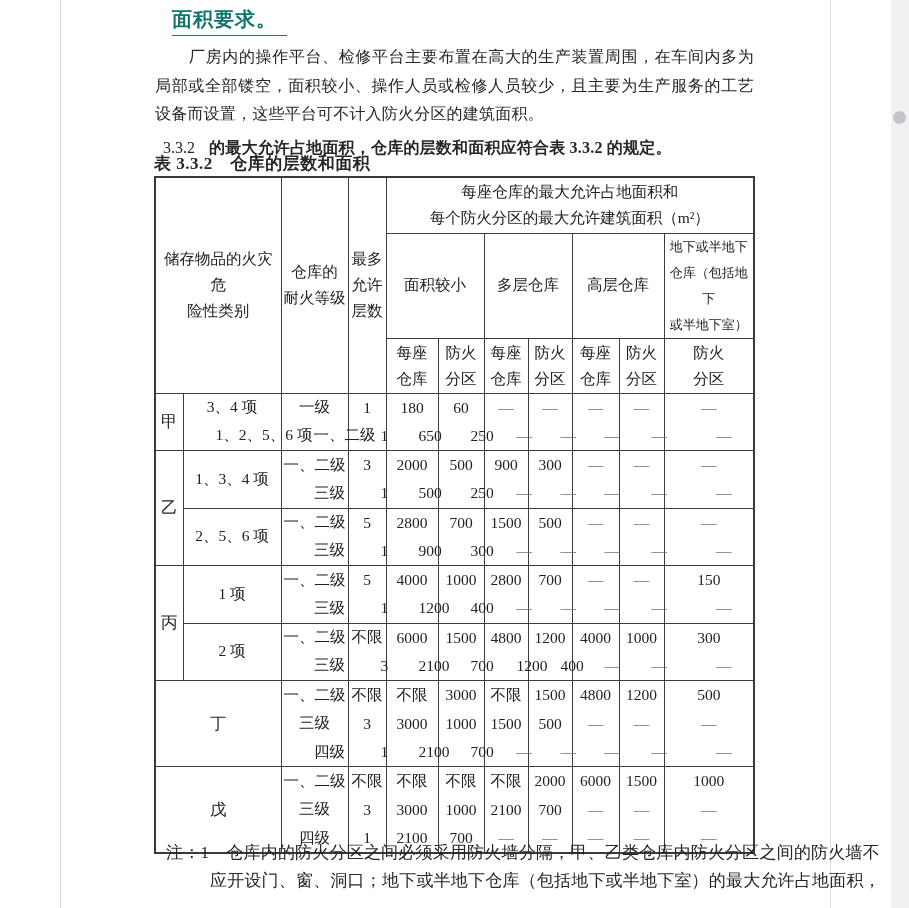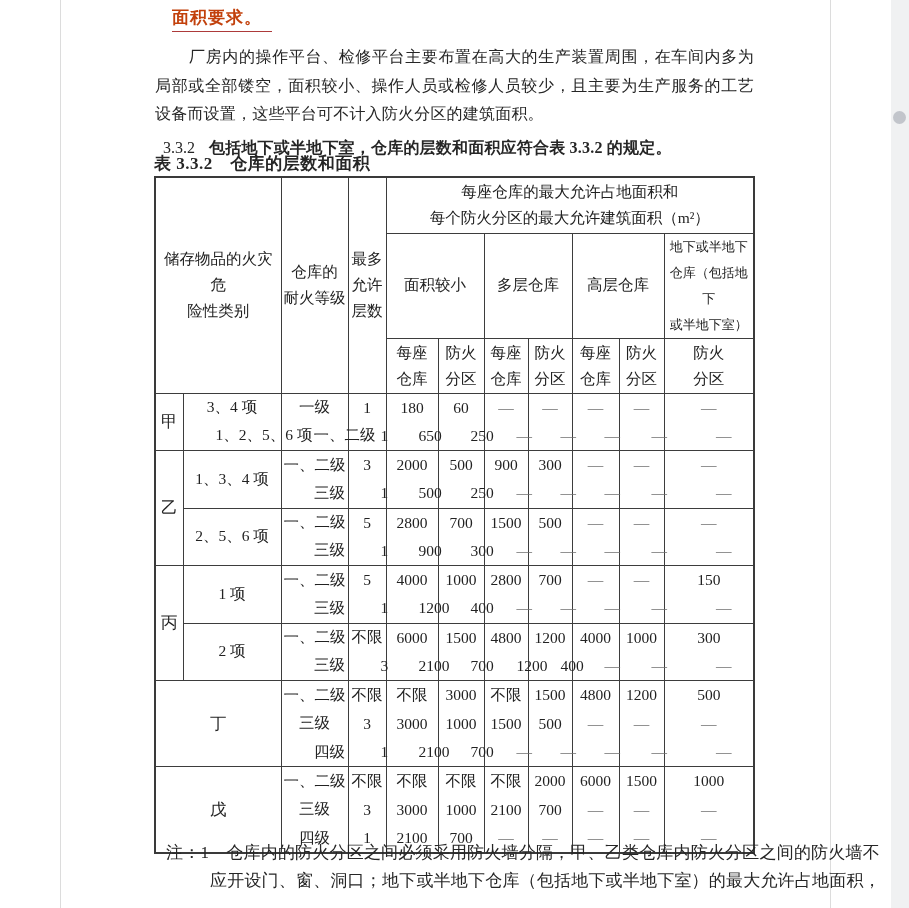--- a/index.html
+++ b/index.html
@@ -9,21 +9,21 @@
     color:#262626;overflow:hidden;
   }
   .page-edge{position:absolute;top:0;width:1px;height:100%;background:#dcdcdc;}
   #edge-left{left:60px;}
   #edge-right{left:830px;}
   #scroll-track{position:absolute;top:0;right:0;width:18px;height:100%;background:#f0f1f2;}
   #scroll-thumb{position:absolute;top:111px;left:2px;width:13px;height:13px;border-radius:50%;background:#c2c5cb;}
 
   .abs{position:absolute;}
   #heading{
-    top:6px;left:172px;font-size:17px;color:#c2410c;font-weight:600;
+    top:6px;left:172px;font-size:20px;color:#0f766e;font-weight:600;
     border-bottom:1.6px solid #ad3a3a;padding:0 10px 2px 0;letter-spacing:1px;
   }
   #paragraph{
     top:43px;left:155px;width:599px;font-size:16px;line-height:28.5px;
     text-indent:34px;text-align:justify;letter-spacing:0.2px;
   }
   #clause{top:134px;left:155px;width:599px;font-size:16px;line-height:28px;}
   #clause .no{margin-right:14px;margin-left:8px;}
   #clause .tx{font-weight:700;letter-spacing:0.2px;}
   #table-title{top:152px;left:154px;width:599px;text-align:left;font-size:17px;font-weight:700;letter-spacing:0.5px;}
@@ -56,21 +56,21 @@
 <body>
 
 <div class="page-edge" id="edge-left"></div>
 <div class="page-edge" id="edge-right"></div>
 
 <div class="abs" id="heading">面积要求。</div>
 
 <div class="abs" id="paragraph">厂房内的操作平台、检修平台主要布置在高大的生产装置周围，在车间内多为局部或全部镂空，面积较小、操作人员或检修人员较少，且主要为生产服务的工艺设备而设置，这些平台可不计入防火分区的建筑面积。</div>
 
 <div class="abs" id="clause">
-  <span class="no">3.3.2</span><span class="tx">包括地下或半地下室，仓库的层数和面积应符合表 3.3.2 的规定。</span>
+  <span class="no">3.3.2</span><span class="tx">的最大允许占地面积，仓库的层数和面积应符合表 3.3.2 的规定。</span>
 </div>
 
 <div class="abs" id="table-title">表 3.3.2　仓库的层数和面积</div>
 
 <table id="tbl">
   <colgroup>
     <col style="width:28px">
       <col style="width:98px">
       <col style="width:67px">
       <col style="width:38px">

